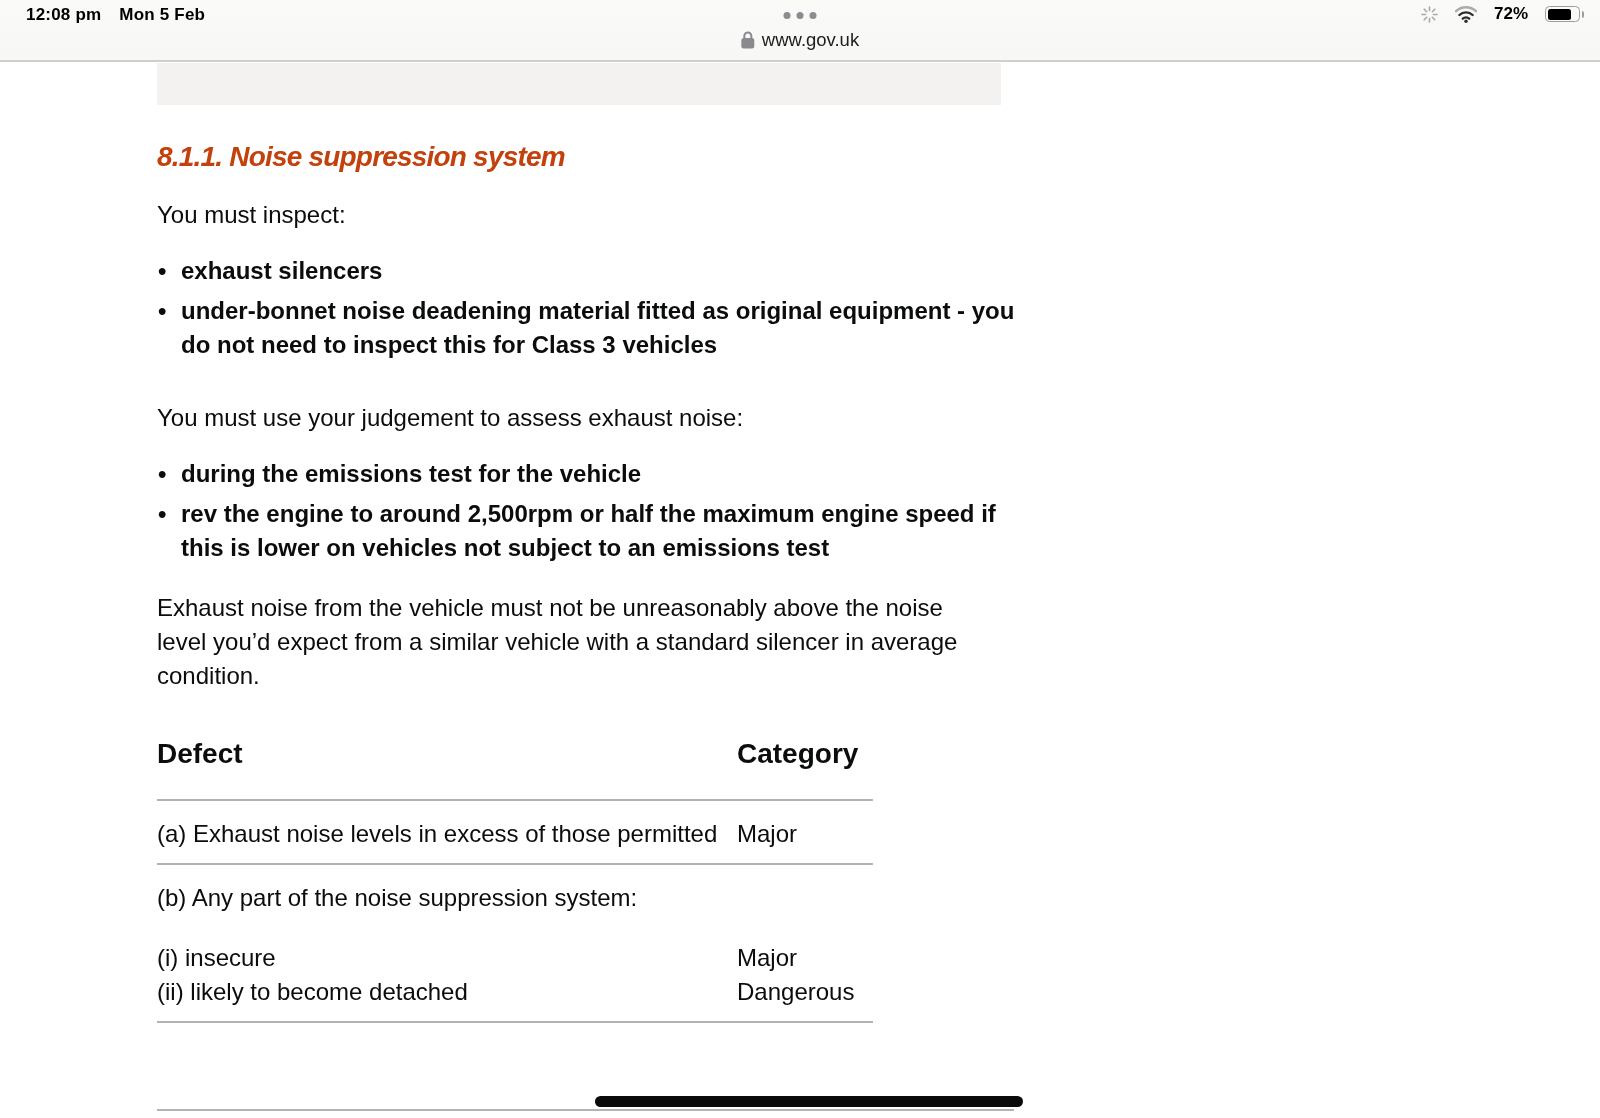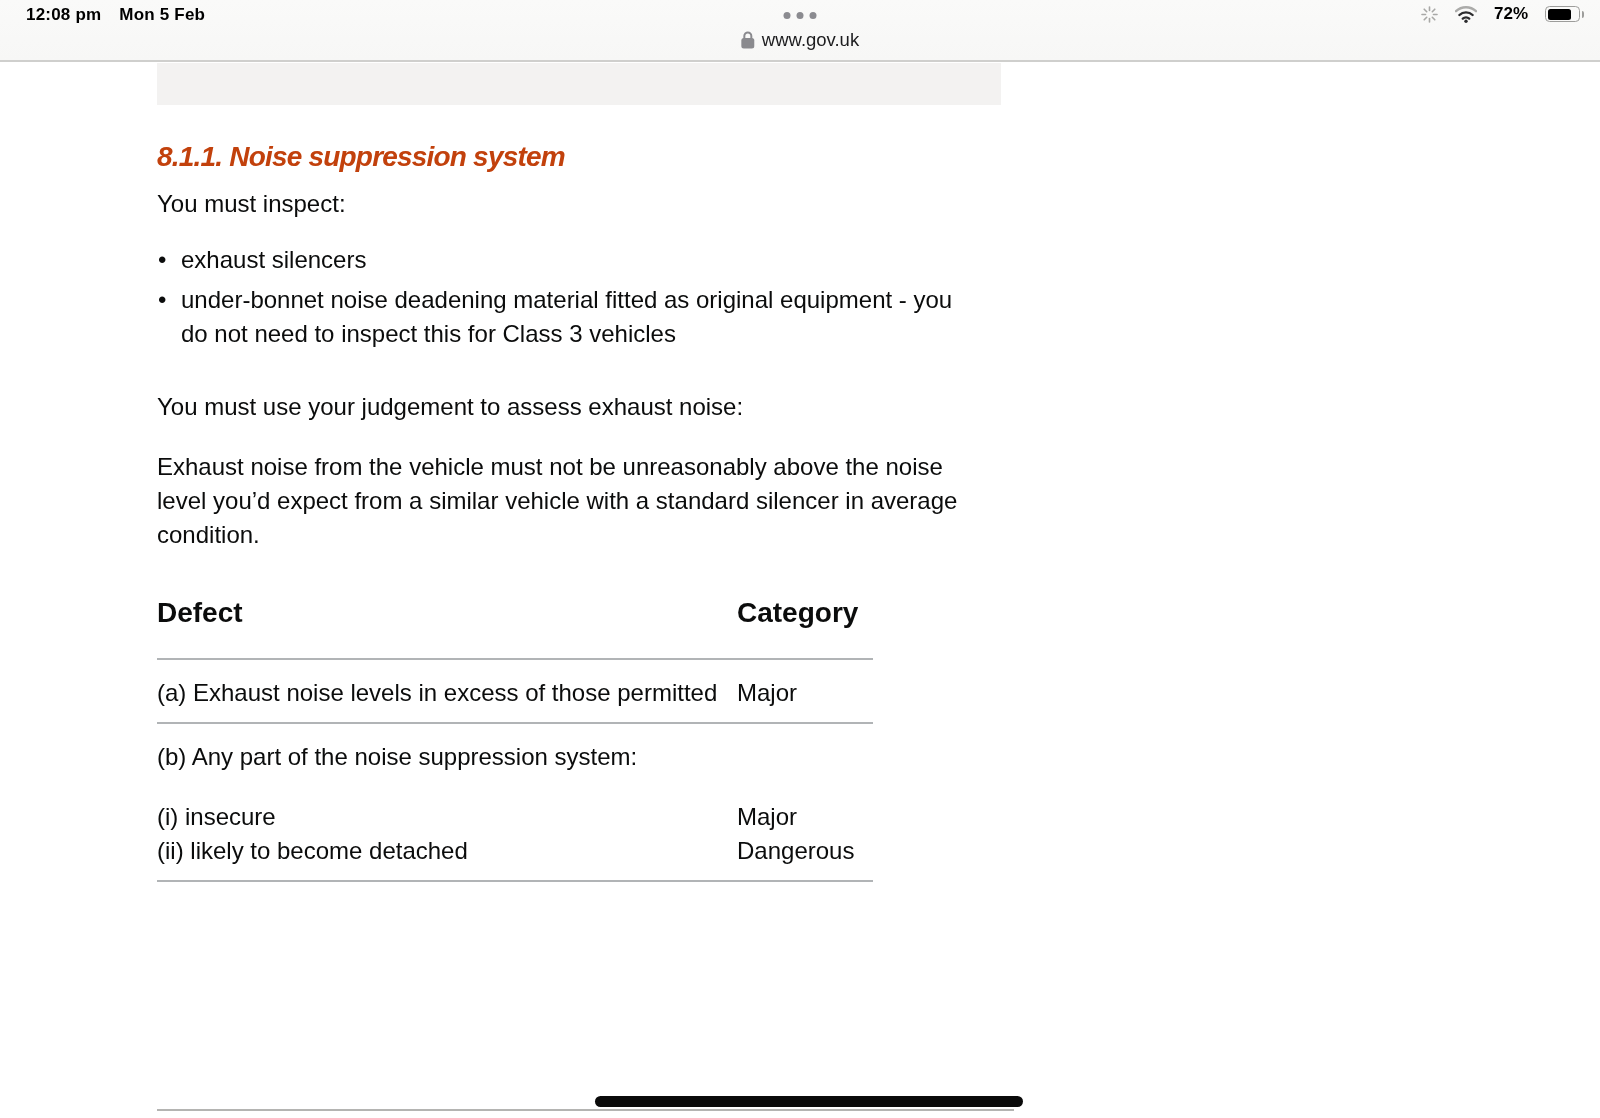--- a/index.html
+++ b/index.html
@@ -34,25 +34,25 @@
              display:flex; align-items:center; gap:7px; cursor:pointer; }
   .url-text { font-size:18.5px; font-weight:400; color:#1c1c1e; }
 
   
   .content { position:absolute; left:157px; top:63px; width:848px; }
   .gray-box { width:844px; height:42px; background:#f3f2f1; }
   h3.section-heading { margin-top:32px; font-size:28px; font-weight:700;
                        letter-spacing:-0.8px; line-height:40px; color:#c2410c;font-style:italic; }
   p.body { font-size:24px; line-height:34px; }
   .pre { white-space:pre; }
-  .mt-intro   { margin-top:10px; }
+  .mt-intro   { margin-top:21px; }
   .mt-list    { margin-top:22px; }
   .mt-para    { margin-top:39px; }
   .mt-para-lg { margin-top:26px; }
-  ul.bullets { list-style:none; }
+  ul.bullets { list-style:none;font-weight:bold; }
   ul.bullets li { position:relative; padding-left:24px; font-size:24px;
                   line-height:34px; }
   ul.bullets li + li { margin-top:6px; }
   ul.bullets li::before { content:"•"; position:absolute; left:1px; top:0; }
 
   
   table.defects { margin-top:44px; width:716px; border-collapse:collapse;
                   table-layout:fixed; }
   table.defects col.c1 { width:580px; }
   table.defects col.c2 { width:136px; }
@@ -136,20 +136,25 @@
   <p class="body mt-intro">You must inspect:</p>
 
   <ul class="bullets mt-list">
     <li class="pre">exhaust silencers</li>
     <li class="pre">under-bonnet noise deadening material fitted as original equipment - you
 do not need to inspect this for Class 3 vehicles</li>
   </ul>
 
   <p class="body mt-para">You must use your judgement to assess exhaust noise:</p>
 
+  <ul class="bullets mt-list">
+    <li class="pre">during the emissions test for the vehicle</li>
+    <li class="pre">rev the engine to around 2,500rpm or half the maximum engine speed if
+this is lower on vehicles not subject to an emissions test</li>
+  </ul>
 
   <p class="body pre mt-para-lg">Exhaust noise from the vehicle must not be unreasonably above the noise
 level you’d expect from a similar vehicle with a standard silencer in average
 condition.</p>
 
   <table class="defects">
     <colgroup>
         <col class="c1">
         <col class="c2">
       </colgroup>

